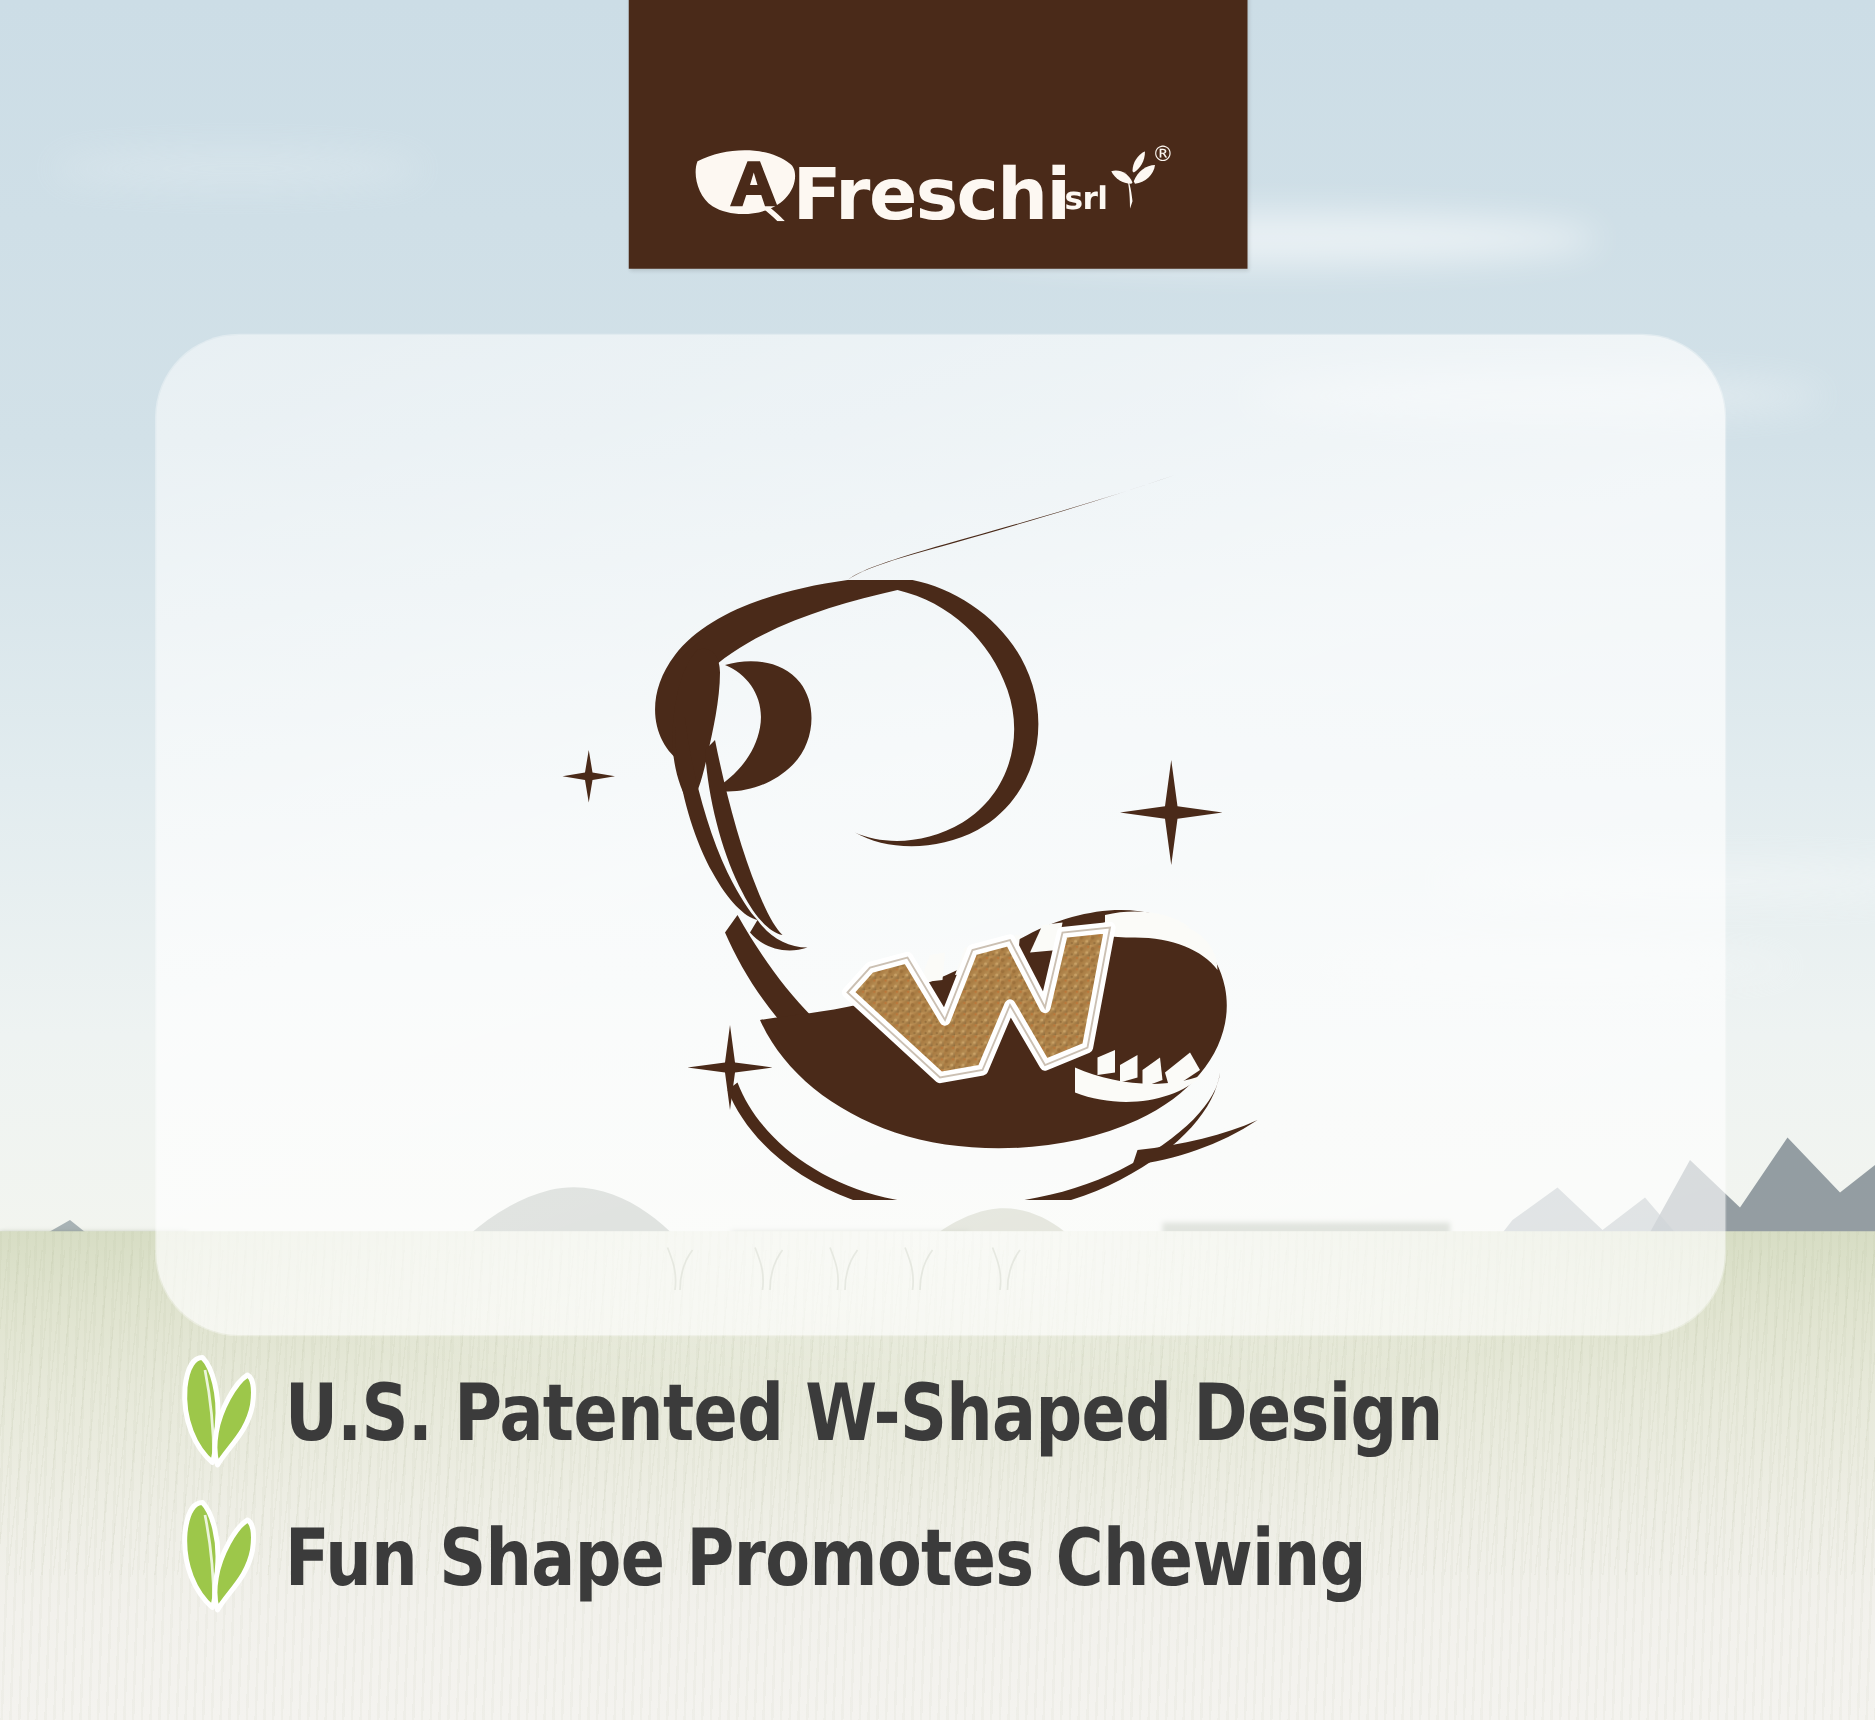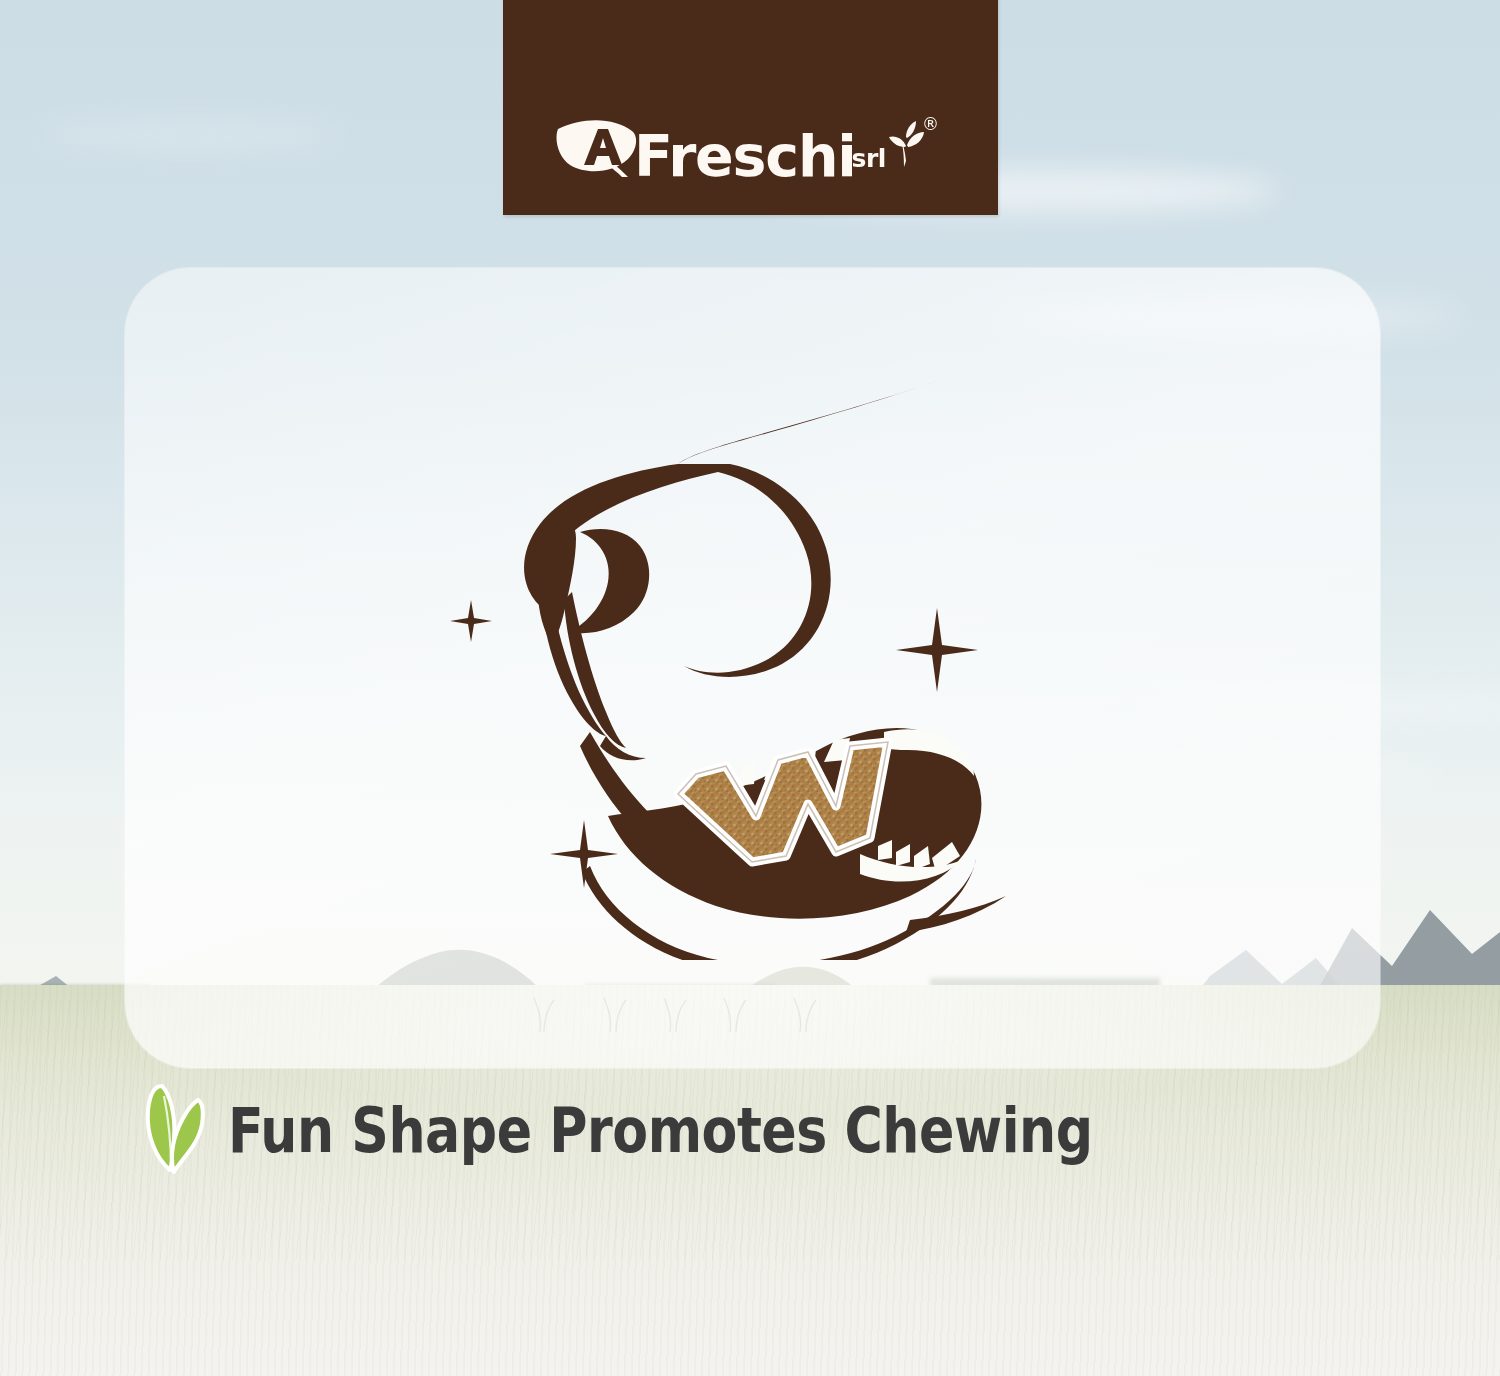--- a/index.html
+++ b/index.html
@@ -290,20 +290,30 @@
         <path d="M20 16 C20 9 24 3 30 0 C30 8 26 14 21 17 Z" fill="#fdf8f2"></path>
       </svg>
     </span>
 
     <span class="logo-reg">®</span>
   </div>
 </div>
 
 <div id="bullets">
 
+  <div class="bullet">
+    <span class="leaf-ico">
+      <svg viewBox="0 0 66 92" width="66" height="92">
+        <path d="M30 86 C16 74 6 52 8 26 C10 8 16 2 22 2 C30 10 36 32 34 54 C33 70 32 80 30 86 Z" fill="#9dc74a" stroke="#ffffff" stroke-width="4" stroke-linejoin="round"></path>
+        <path d="M34 88 C42 74 58 62 62 40 C64 26 62 18 58 16 C48 22 36 44 33 62 C31 74 32 82 34 88 Z" fill="#9dc74a" stroke="#ffffff" stroke-width="4" stroke-linejoin="round"></path>
+        <path d="M24 12 C28 32 31 58 31 84" stroke="#ffffff" stroke-width="2.2" fill="none" opacity=".8"></path>
+      </svg>
+    </span>
+    <span class="btxt">U.S. Patented W-Shaped Design</span>
+  </div>
 
 
   <div class="bullet">
     <span class="leaf-ico">
       <svg viewBox="0 0 66 92" width="66" height="92">
         <path d="M30 86 C16 74 6 52 8 26 C10 8 16 2 22 2 C30 10 36 32 34 54 C33 70 32 80 30 86 Z" fill="#9dc74a" stroke="#ffffff" stroke-width="4" stroke-linejoin="round"></path>
         <path d="M34 88 C42 74 58 62 62 40 C64 26 62 18 58 16 C48 22 36 44 33 62 C31 74 32 82 34 88 Z" fill="#9dc74a" stroke="#ffffff" stroke-width="4" stroke-linejoin="round"></path>
         <path d="M24 12 C28 32 31 58 31 84" stroke="#ffffff" stroke-width="2.2" fill="none" opacity=".8"></path>
       </svg>
     </span>

